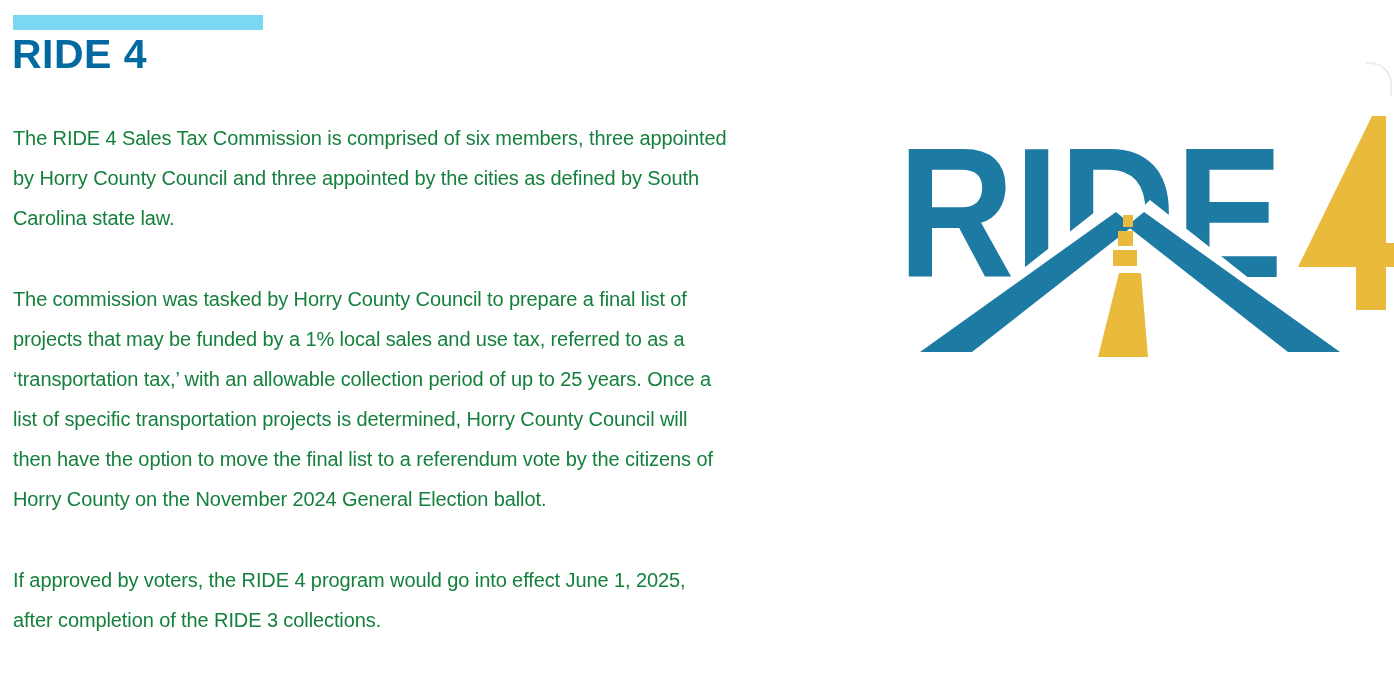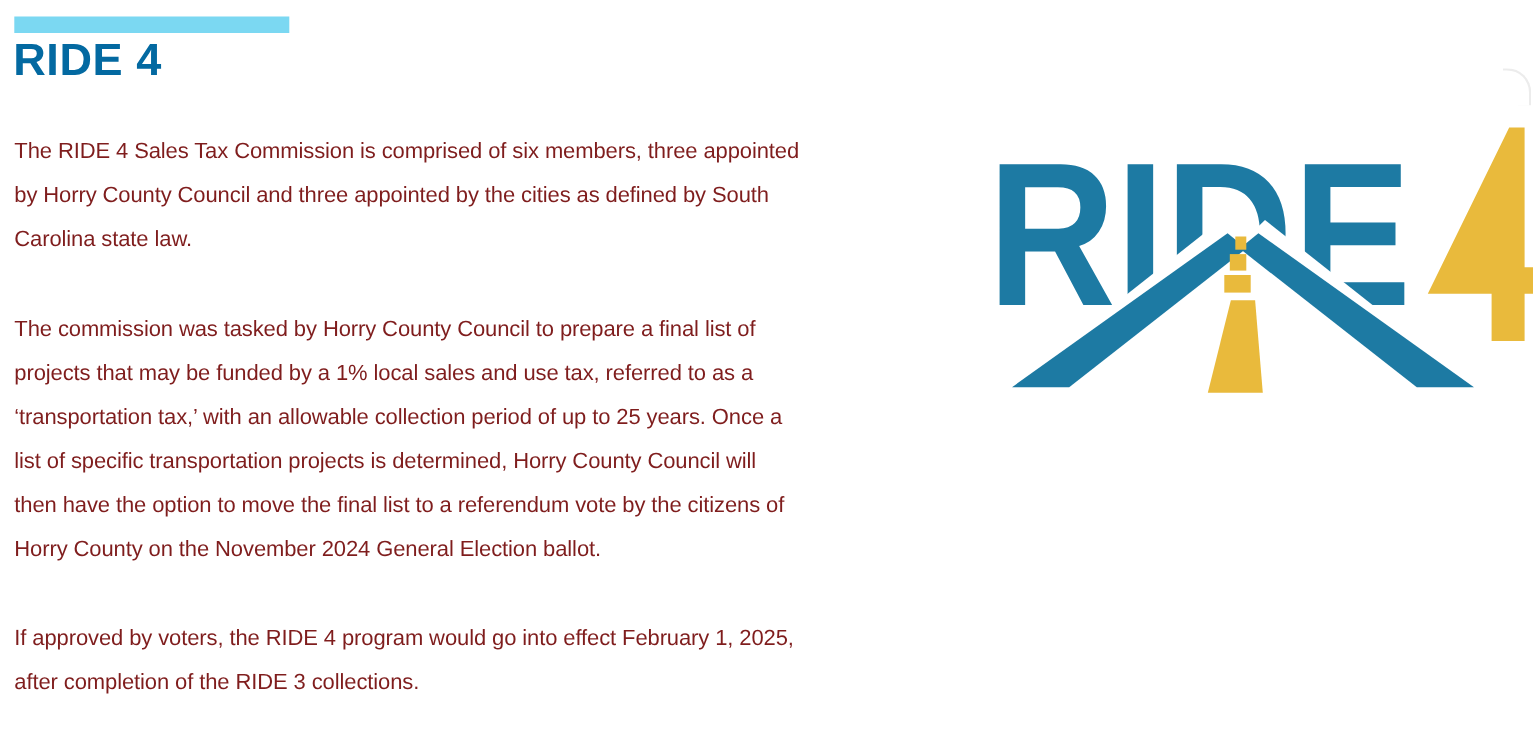--- a/index.html
+++ b/index.html
@@ -36,21 +36,21 @@
   .content-col {
     position: absolute;
     left: 13px;
     top: 118px;
     width: 716px;
   }
   .content-col p {
     font-size: 20px;
     line-height: 40px;
     letter-spacing: -0.1px;
-    color: #7f1d1d;
+    color: #15803d;
     margin: 0 0 41px 0;
   }
   .content-col p:last-child { margin-bottom: 0; }
 
   .logo-wrap {
     position: absolute;
     left: 890px;
     top: 95px;
     width: 504px;
     height: 270px;
@@ -78,21 +78,21 @@
 
 <div class="page">
 
   <div class="accent-bar"></div>
 
   <h1 class="page-title">RIDE 4</h1>
 
   <div class="content-col">
     <p>The RIDE 4 Sales Tax Commission is comprised of six members, three appointed by Horry County Council and three appointed by the cities as defined by South Carolina state law.</p>
     <p>The commission was tasked by Horry County Council to prepare a final list of projects that may be funded by a 1% local sales and use tax, referred to as a ‘transportation tax,’ with an allowable collection period of up to 25 years. Once a list of specific transportation projects is determined, Horry County Council will then have the option to move the final list to a referendum vote by the citizens of Horry County on the November 2024 General Election ballot.</p>
-    <p>If approved by voters, the RIDE 4 program would go into effect February 1, 2025, after completion of the RIDE 3 collections.</p>
+    <p>If approved by voters, the RIDE 4 program would go into effect June 1, 2025, after completion of the RIDE 3 collections.</p>
   </div>
 
   <div class="logo-wrap">
     <svg viewBox="890 95 504 270" xmlns="http://www.w3.org/2000/svg">
 
       <text class="logo-text" x="898" y="277" textLength="385" lengthAdjust="spacingAndGlyphs" fill="#1d7aa3">RIDE</text>
 
       <polygon points="1128,205 990,358 1252,358" fill="#ffffff"></polygon>
 
       <polygon points="1110,200 1141,230 985,362 905,362" fill="#ffffff"></polygon>

